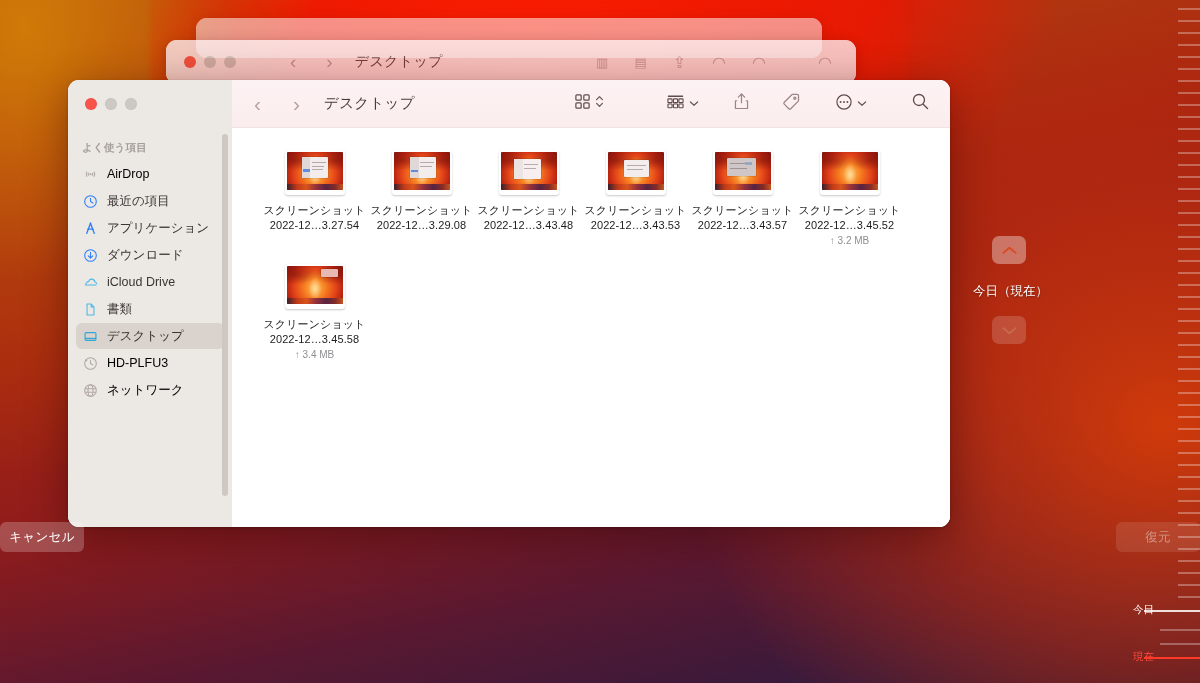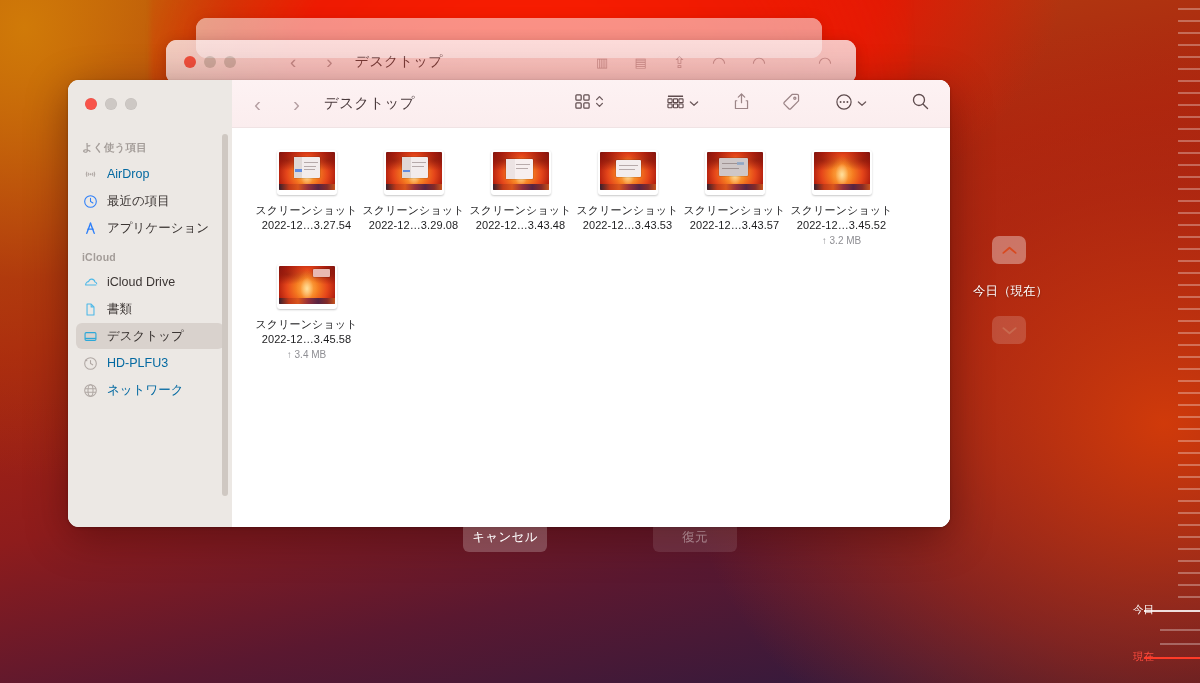--- a/index.html
+++ b/index.html
@@ -68,21 +68,21 @@
   .sb-group-label {
     font-size:10.5px; color:#a39c98; font-weight:700;
     padding:9px 0 5px 14px; letter-spacing:.2px;
   }
   .sb-item {
     display:flex; align-items:center; gap:8px;
     height:26px; margin:1px 8px; padding-left:6px;
     border-radius:6px; font-size:12.5px; color:#3b3533;
   }
   .sb-item.selected { background:#d9d2cd; }
-  .sb-item.dim { color:#0369a1;align-items:center; }
+  .sb-item.dim { color:#000000;align-items:center; }
   .sb-item .ico { width:17px; height:17px; flex:0 0 17px; display:flex; align-items:center; justify-content:center; }
   .sb-item .ico svg { display:block; }
   .sb-label { white-space:nowrap; overflow:hidden; }
 
   .sb-scrollbar {
     position:absolute; right:4px; top:6px; width:6px; height:362px;
     border-radius:3px; background:#cfc8c2;
   }
 
   
@@ -101,21 +101,21 @@
   .tb-btn { display:flex; align-items:center; gap:4px; color:#6d5a5c; padding:0 0 0 0; }
   .gap-a { margin-right:62px; }
   .gap-b { margin-right:34px; }
   .gap-c { margin-right:32px; }
   .gap-d { margin-right:34px; }
   .gap-e { margin-right:44px; }
   .chev { font-size:10px; color:#8a7476; }
 
   .files {
     flex:1; overflow:hidden; background:#fff;
-    padding:22px 0 0 7px;
+    padding:22px 0 0 15px;
   }
   .file-row { display:flex; padding-left:14px; }
   .file {
     width:107px; flex:0 0 107px; text-align:center;
     display:flex; flex-direction:column; align-items:center;
     margin-bottom:18px;
   }
   .thumb-wrap {
     width:60px; height:45px; border-radius:3px;
     background:#fff; padding:2px 2px 5px 2px;
@@ -162,21 +162,21 @@
   }
   .tm-arrow-btn.down { background:rgba(255,255,255,0.17); }
   .tm-date {
     color:#fff; font-size:12.5px; margin:19px 0 16px 0; white-space:nowrap;
     text-shadow:0 1px 2px rgba(0,0,0,.35);
   }
 
   
   .tm-actions {
     position:absolute; left:0; right:0; top:522px;
-    display:flex; justify-content:center; gap:106px;
+    display:flex; justify-content:space-between; gap:106px;
   }
   .tm-btn {
     width:84px; height:30px; border-radius:6px;
     display:flex; align-items:center; justify-content:center;
     font-size:12.5px; letter-spacing:.3px;
   }
   .tm-btn.cancel { background:rgba(255,255,255,0.22); color:#fff; }
   .tm-btn.restore { background:rgba(255,255,255,0.10); color:rgba(255,255,255,0.40); }
 
   
@@ -268,22 +268,30 @@
           <span class="ico">
             <svg width="15" height="15" viewBox="0 0 16 16" fill="none" stroke="#2d7ff9" stroke-width="1.5" stroke-linecap="round">
               <path d="M8 2.4 4 13.2"></path>
                 <path d="M8 2.4l4 10.8"></path>
                 <path d="M5.3 8.7h5.4"></path>
             </svg>
           </span>
           <span class="sb-label">アプリケーション</span>
         </div>
 
-
-        <div class="sb-group-label">iCloud</div>
+        <div class="sb-item">
+          <span class="ico">
+            <svg width="15" height="15" viewBox="0 0 16 16" fill="none" stroke="#2d7ff9" stroke-width="1.15">
+              <circle cx="8" cy="8" r="6.2"></circle>
+                <path d="M8 4.6v6.1M5.6 8.4 8 10.8l2.4-2.4" stroke-linecap="round" stroke-linejoin="round"></path>
+            </svg>
+          </span>
+          <span class="sb-label">ダウンロード</span>
+        </div>
+
 
         <div class="sb-item">
           <span class="ico">
             <svg width="16" height="16" viewBox="0 0 18 16" fill="none" stroke="#4db8e8" stroke-width="1.2" stroke-linejoin="round">
               <path d="M3 11.4c-.1-2.4 1.7-3.9 3.3-3.8.5-1.8 2-2.9 3.6-2.8 1.9.1 3.2 1.5 3.5 3.1 1.2.2 2.2 1.4 2.1 2.6"></path>
               <path d="M3 11.4h11.5" stroke-linecap="round"></path>
             </svg>
           </span>
           <span class="sb-label">iCloud Drive</span>
         </div>

